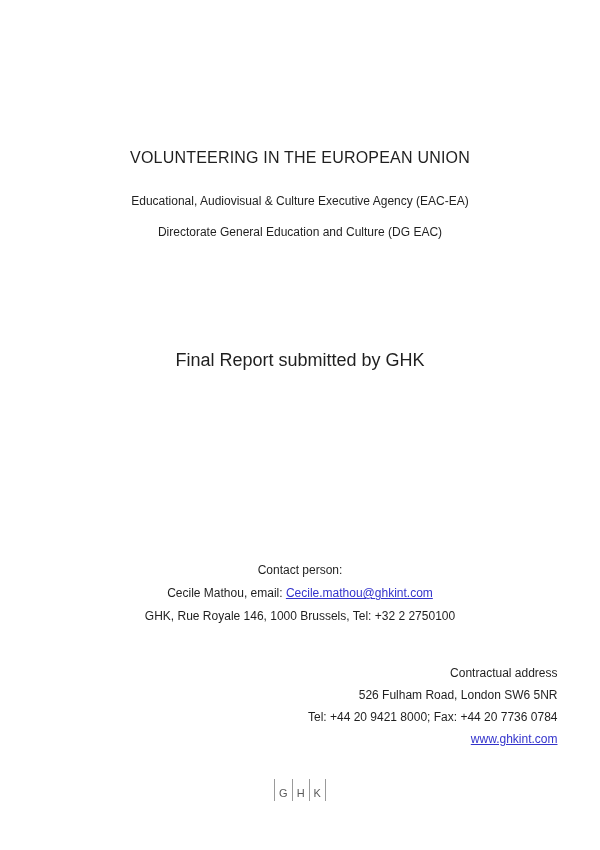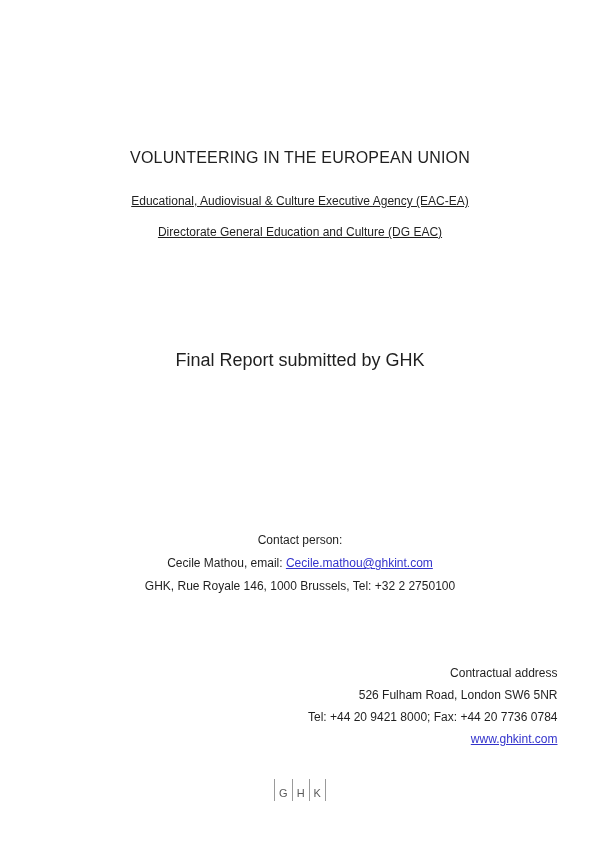--- a/index.html
+++ b/index.html
@@ -24,41 +24,41 @@
     text-align: center;
   }
   .line { position: absolute; left: 0; width: 100%; text-align: center; }
 
   .title {
     top: 149px;
     font-size: 16px;
     font-weight: 400;
     letter-spacing: 0.2px;
   }
-  .subtitle { font-size: 12px; text-decoration: underline; }
+  .subtitle { font-size: 12px; }
   .s1 { top: 194px; }
   .s2 { top: 225px; }
 
   .report-line {
     top: 350px;
     font-size: 18px;
   }
   .date-line {
     top: 433px;
     font-size: 12px;
     font-style: italic;
   }
 
   .text-block {
     position: absolute;
     left: 0;
     width: 100%;
     font-size: 12px;
   }
-  .contact-block { top: 529px; }
+  .contact-block { top: 559px; }
   .contact-block p { line-height: 23px; }
   .address-block { top: 662px; }
   .address-block p { line-height: 22px; text-align: right; }
 
   .link {
     color: var(--link, #3333cc);
     text-decoration: underline;
     cursor: pointer;
   }
 

